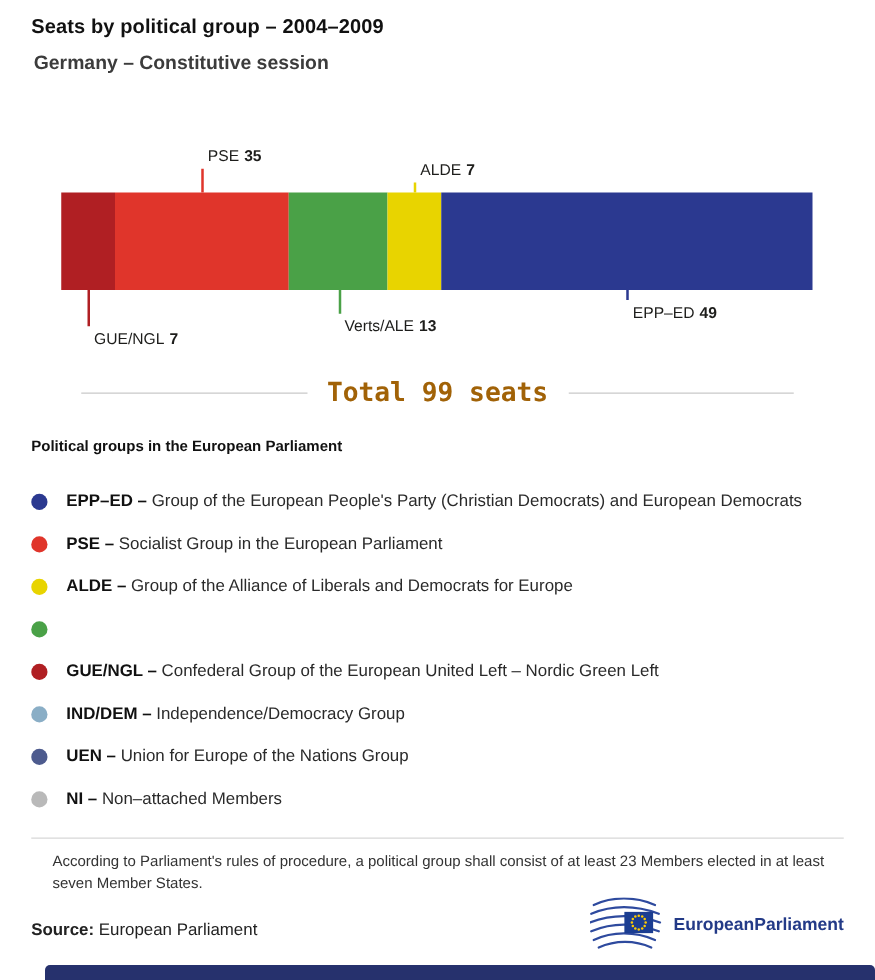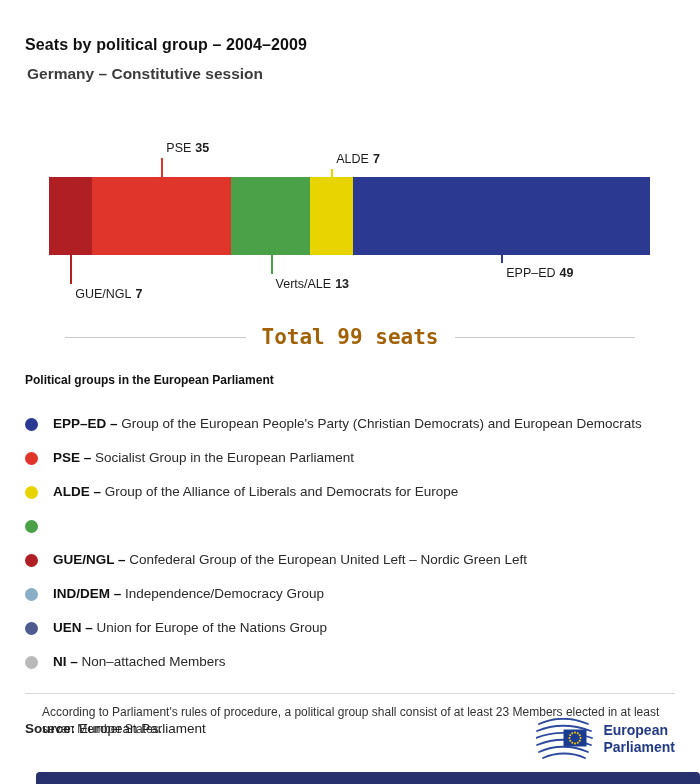--- a/index.html
+++ b/index.html
@@ -1,20 +1,20 @@
 <!DOCTYPE html>
 <html><head>
 <meta charset="utf-8">
 <style>
   * { margin:0; padding:0; box-sizing:border-box; }
   html,body { background:#ffffff; }
   body { font-family:"Liberation Sans", sans-serif; color:#1d1d1b; }
   .page { position:relative; width:700px; height:784px; background:#fff; overflow:hidden; }
 
-  .title { font-size:16px; font-weight:bold; color:#111; padding:36px 0 0 25px; letter-spacing:.1px; }
+  .title { font-size:16px; font-weight:bold; color:#111; padding:13px 0 0 25px; letter-spacing:.1px; }
   .subtitle { font-size:15.5px; color:#3c3c3c; margin:11px 0 0 27px; }
 
   
   .chart { position:relative; margin:52px 50px 0 49px; height:160px; }
   .bar { position:absolute; left:0; right:0; top:42px; height:78px; display:flex; }
   .seg { flex-grow:1; flex-shrink:0; flex-basis:0; }
   .callout { position:absolute; display:flex; flex-direction:column; align-items:flex-start; }
   .callout.above { bottom:118px; flex-direction:column-reverse; }
   .callout.below { top:120px; }
   .tick { width:2px; background:#555; }
@@ -34,23 +34,23 @@
   .legend-row { display:flex; align-items:flex-end; height:34px; }
   .dot { width:13px; height:13px; border-radius:50%; margin-right:15px; flex-shrink:0; }
   .legend-row p { font-size:13.5px; color:#2a2a2a; }
   .legend-row b { color:#111; }
 
   .divider { height:1px; background:#d8d8d8; margin:24px 25px 0 25px; }
   .footnote { font-size:12px; line-height:1.45; color:#333; margin:10px 25px 0 42px; max-width:655px; }
 
   
   .footer { position:absolute; left:25px; right:25px; bottom:24px; display:flex; justify-content:space-between; align-items:flex-end; }
-  .source { font-size:13.5px; color:#222; margin-bottom:24px; }
+  .source { font-size:13.5px; color:#222; margin-bottom:9px; }
   .logo { display:flex; align-items:center; gap:9px; }
-  .logo-text { display:flex; flex-direction:column; font-weight:bold; font-size:14px; line-height:17px; }
+  .logo-text { display:flex; flex-direction:row; font-weight:bold; font-size:14px; line-height:17px; }
   .bottom-bar { position:absolute; bottom:0; left:36px; right:0; height:12px; border-radius:4px 4px 0 0; }
 </style>
 </head>
 <body>
 
 <div class="page">
 
   <h1 class="title">Seats by political group – 2004–2009</h1>
   <h2 class="subtitle">Germany – Constitutive session</h2>
 

